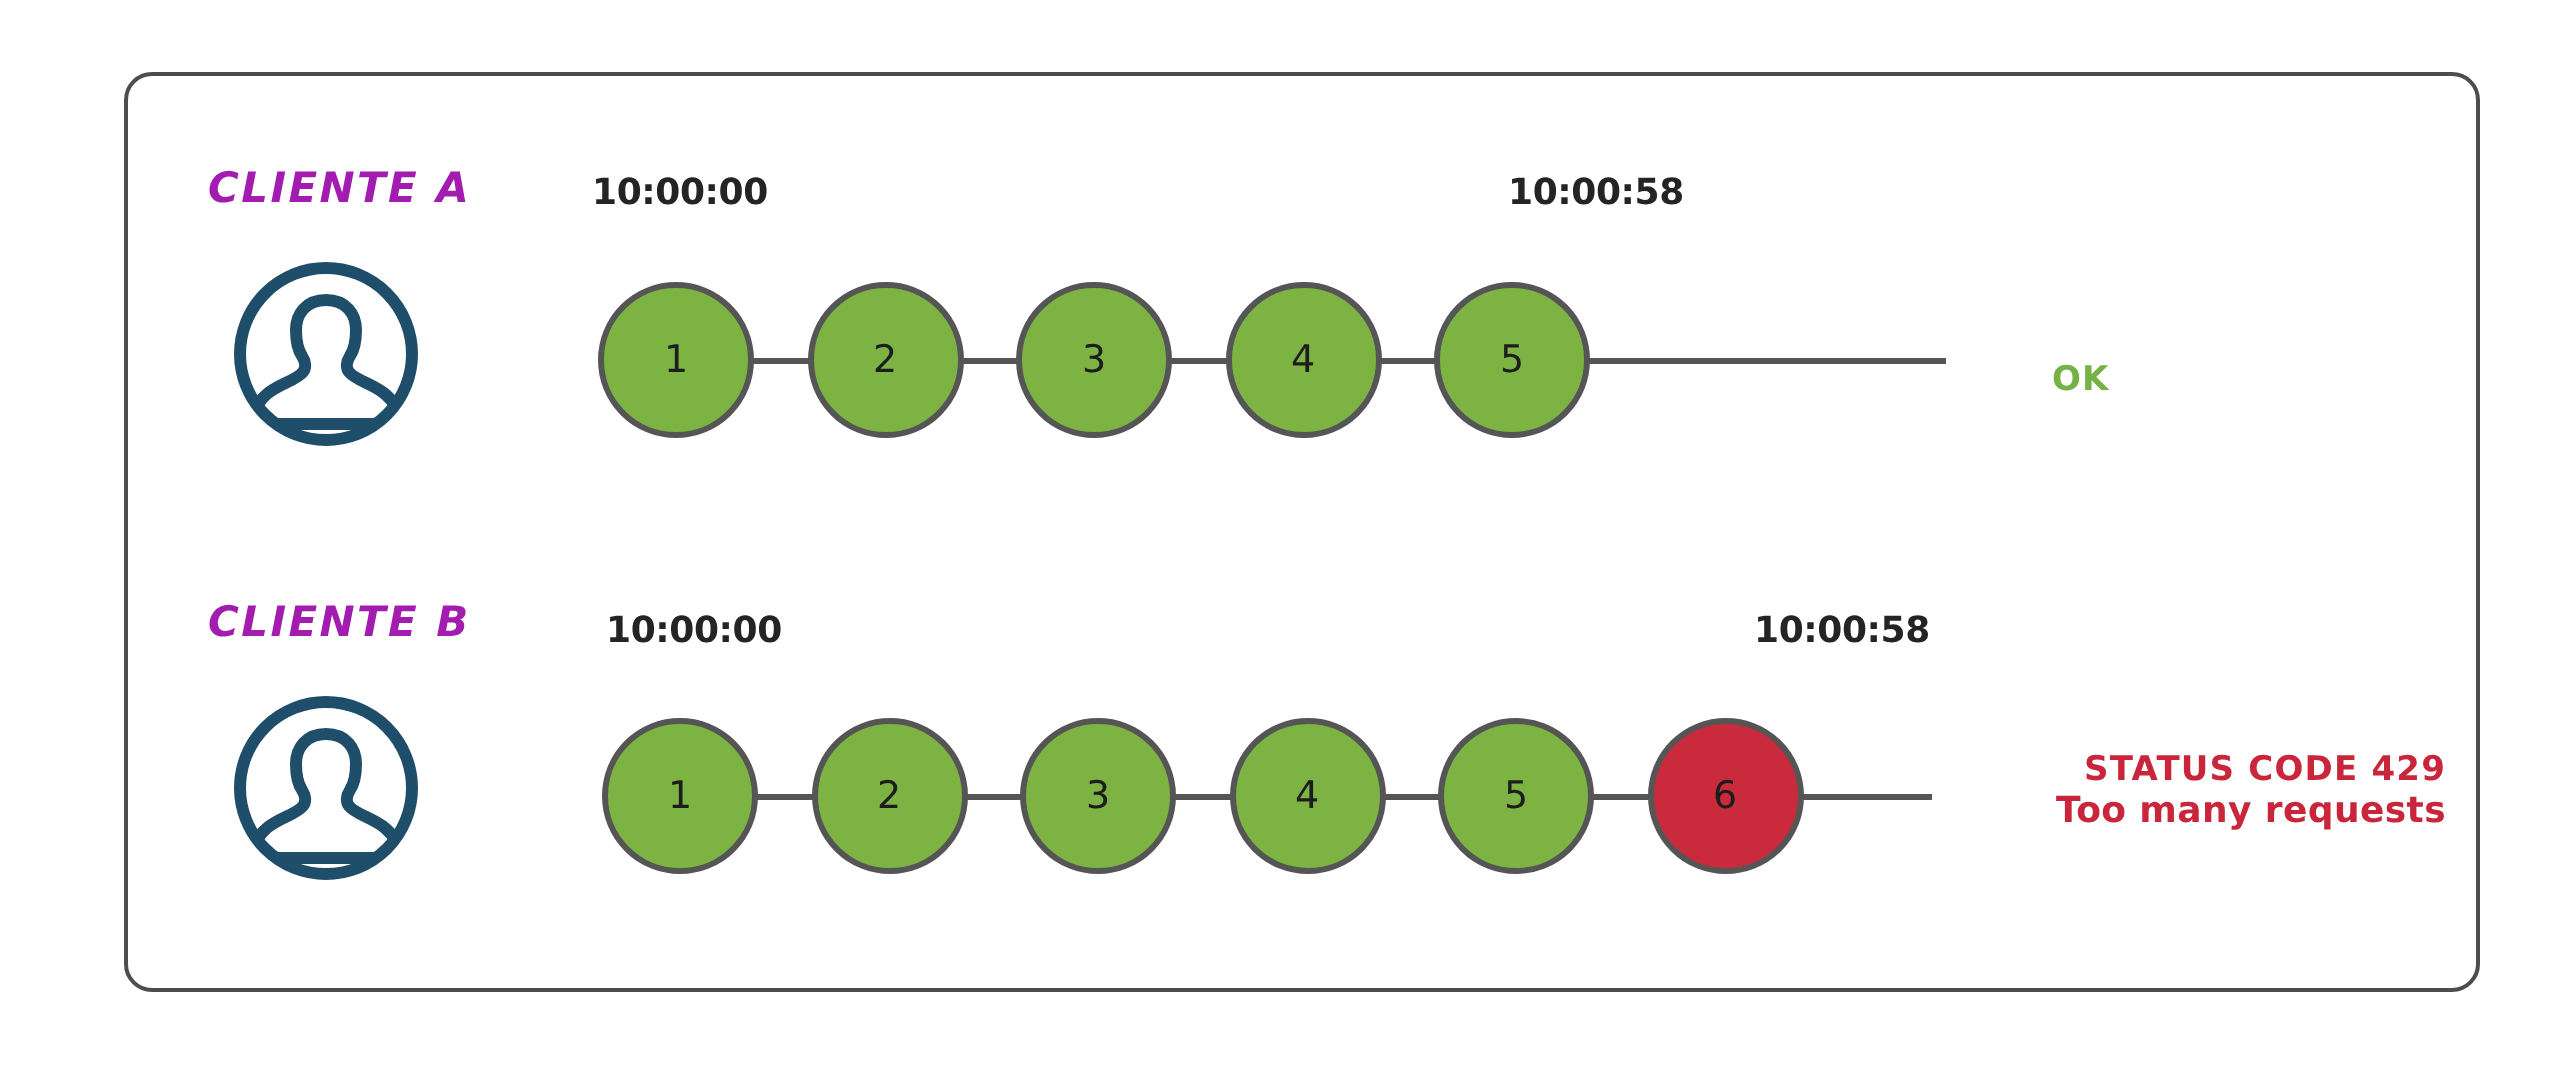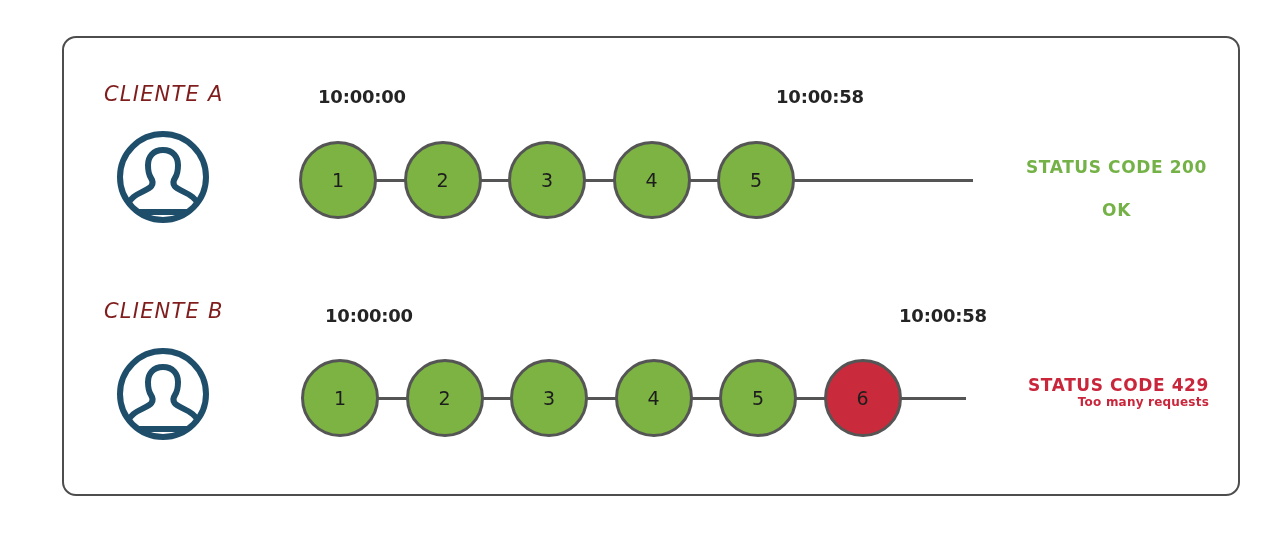--- a/index.html
+++ b/index.html
@@ -33,24 +33,24 @@
     border-radius: 14px;
     box-sizing: border-box;
     background: #ffffff;
   }
 
   
   .client-label {
     position: absolute;
     font-family: "DejaVu Sans", sans-serif;
     font-size: 21px;
-    font-weight: 400;
+    font-weight: 700;
     font-style: italic;
     letter-spacing: 1.2px;
-    color: #7f1d1d;
+    color: #a21caf;
     white-space: nowrap;
   }
   #client-a-label { left: 104px; top: 82px; }
   #client-b-label { left: 104px; top: 299px; text-align: right; }
 
   
   .avatar {
     position: absolute;
     width: 100px;
     height: 100px;
@@ -60,21 +60,20 @@
 
   
   .timestamp {
     position: absolute;
     font-family: "DejaVu Sans", sans-serif;
     font-size: 18px;
     font-weight: bold;
     color: #242424;
     white-space: nowrap;
     letter-spacing: -0.2px;
-    margin-left: 22px;
   }
   #ts-a-start { left: 296px; top: 86px; }
   #ts-a-end   { left: 754px; top: 86px; }
   #ts-b-start { left: 303px; top: 305px; }
   #ts-b-end   { left: 877px; top: 305px; }
 
   
   .chain {
     position: absolute;
     height: 82px;
@@ -128,21 +127,21 @@
   #status-b {
     left: 1028px;
     top: 376px;
     text-align: right;
     color: #c9263b;
     font-size: 17px;
   }
   .status .line2 { display: block; }
   #status-a .line2 { font-size: 17px; margin-top: 23px; }
   #status-b .line2 {
-    font-size: 12px;
+    font-size: 18px;
     font-weight: 600;
     letter-spacing: 0.2px;
   }
 </style>
 </head>
 <body>
 
 <div id="canvas">
 
   <div class="frame"></div>
@@ -184,21 +183,20 @@
       <div class="connector" style="left: 180.5px; width: 30.5px;"></div>
       <div class="node ok" style="left: 209px;">3</div>
       <div class="connector" style="left: 285px; width: 30.5px;"></div>
       <div class="node ok" style="left: 313.5px;">4</div>
       <div class="connector" style="left: 389.5px; width: 30.5px;"></div>
       <div class="node ok" style="left: 418px;">5</div>
       <div class="connector" style="left: 494px; width: 180px;"></div>
     </div>
 
   <div class="status" id="status-a">
-    <span>STATUS CODE 200</span>
     <span class="line2">OK</span>
   </div>
 
   <div class="client-label" id="client-b-label">CLIENTE B</div>
 
   <div class="avatar" id="avatar-b">
     <svg viewBox="0 0 100 100" width="100" height="100" aria-hidden="true">
       <defs>
         <clipPath id="clipB">
             <circle cx="50" cy="50" r="43"></circle>

